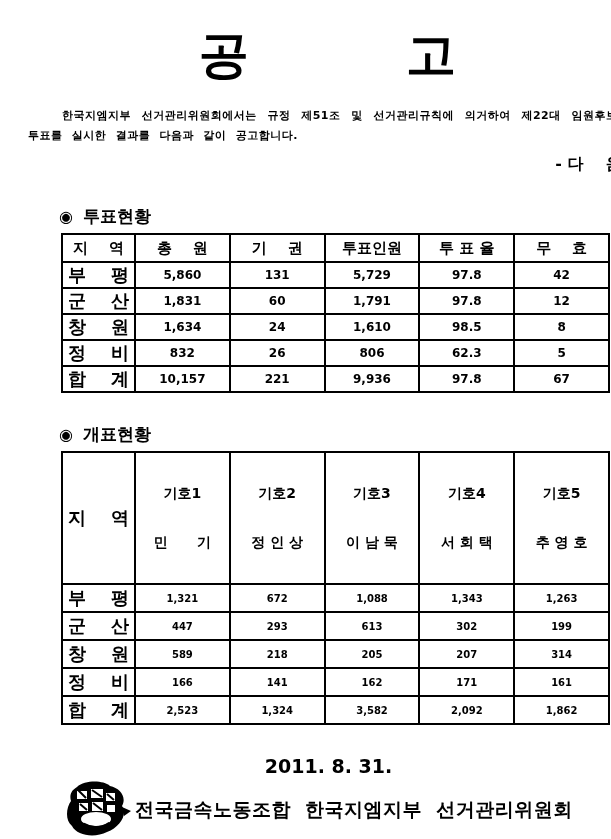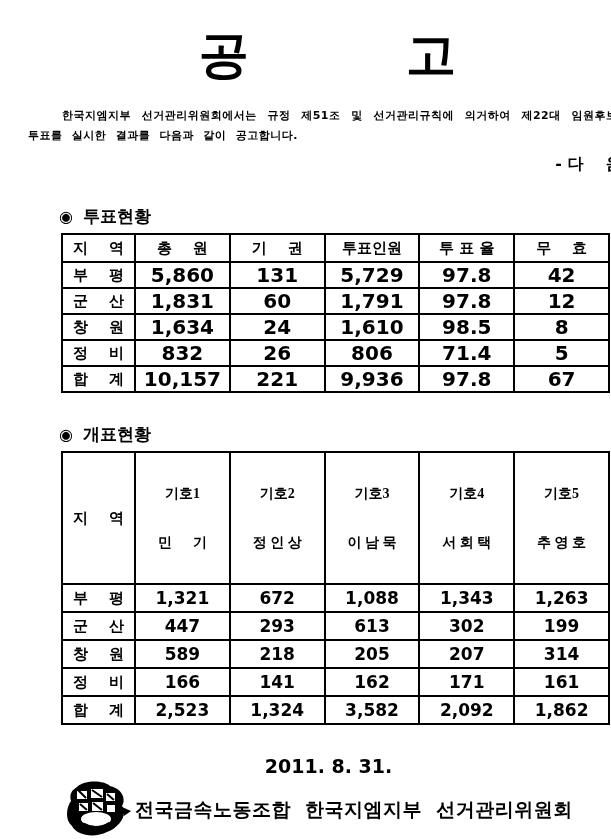--- a/index.html
+++ b/index.html
@@ -56,25 +56,25 @@
     border:2px solid #000;
     text-align:center;
     vertical-align:middle;
     font-weight:bold;
     white-space:pre;
     padding:0;
     overflow:hidden;
   }
   col.region-col { width:73px; }
   .t1 th { height:26px; font-size:15px; }
-  .t1 td { height:23px; font-size:20px; }
+  .t1 td { height:23px; font-size:12px; }
   .t2 th { height:38px; font-size:14px; }
-  .t2 td { height:26px; font-size:17px; }
-  .t2 th .l1, .t2 th .l2 { line-height:17px;font-family:Liberation Serif, serif; }
-  td:first-child, .t2 th:first-child { font-size:15px;margin-top:20px; }
+  .t2 td { height:26px; font-size:10px; }
+  .t2 th .l1, .t2 th .l2 { line-height:17px; }
+  td:first-child, .t2 th:first-child { font-size:18px;margin-top:20px; }
   .date-line {
     margin-top:30px;
     text-align:center;
     font-size:19px;
   }
   .footer-block { position:relative; margin-top:4px; height:120px; }
   .stamp {
     position:absolute;
     left:42px; top:0;
     width:66px; height:58px;
@@ -144,21 +144,21 @@
             <td>24</td>
             <td>1,610</td>
             <td>98.5</td>
             <td>8</td>
           </tr>
           <tr>
             <td>정    비</td>
             <td>832</td>
             <td>26</td>
             <td>806</td>
-            <td>71.4</td>
+            <td>62.3</td>
             <td>5</td>
           </tr>
           <tr>
             <td>합    계</td>
             <td>10,157</td>
             <td>221</td>
             <td>9,936</td>
             <td>97.8</td>
             <td>67</td>
           </tr>

